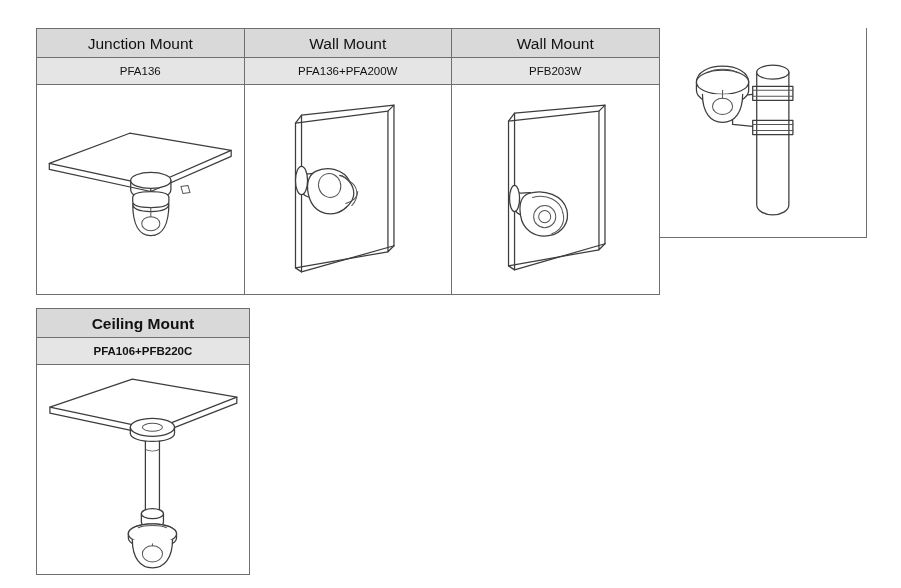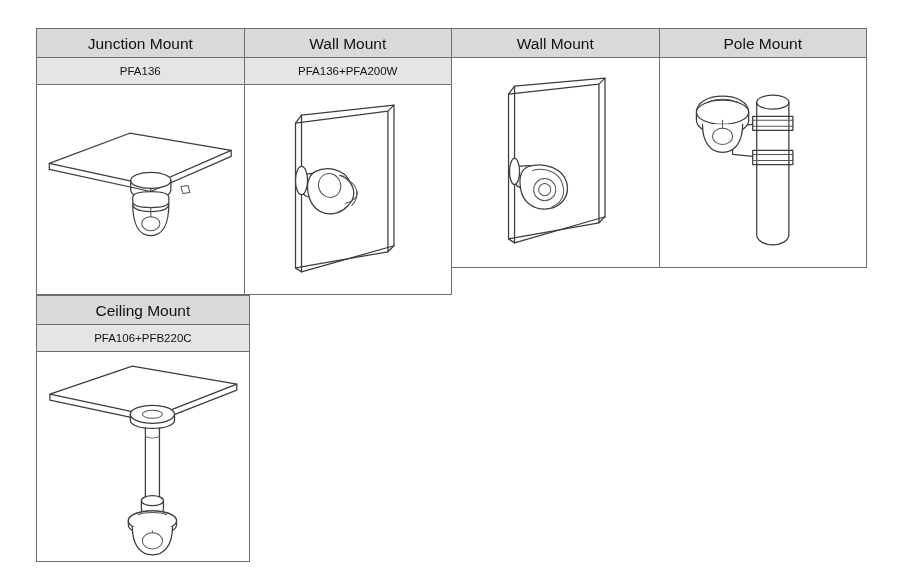--- a/index.html
+++ b/index.html
@@ -20,21 +20,22 @@
     left: 36px;
     top: 28px;
     width: 830px;
   }
   .row {
     display: flex;
     flex-direction: row;
     align-items: flex-start;
   }
   .row-two {
-    margin-top: 0px;
+    margin-top: 13px;
+    font-weight: bold;
   }
   .cell {
     width: 214px;
     box-sizing: border-box;
     margin-right: -1px;
   }
   .cell-spacer {
     width: 207px;
     box-sizing: border-box;
     margin-right: -1px;
@@ -130,20 +131,21 @@
           <path class="ln-thin" d="M96 90 L104 96"></path>
           <path class="ln-thin" d="M100 118 C106 116 112 112 112 106"></path>
 
           <path class="ln-thin" d="M104 96 C112 100 114 112 106 120"></path>
         </svg>
       </div>
     </div>
 
     <div class="cell">
       <div class="hdr">Wall Mount</div>
+      <div class="sub">PFB203W</div>
       <div class="art">
         <svg viewBox="0 0 205 208" xmlns="http://www.w3.org/2000/svg">
 
           <path class="ln" d="M62 28 L152 20 L152 158 L62 184 Z"></path>
           <path class="ln" d="M62 184 L56 180 L56 36 L62 28"></path>
           <path class="ln" d="M56 36 L146 26 L152 20"></path>
           <path class="ln" d="M146 26 L146 164 L152 158"></path>
           <path class="ln" d="M56 180 L146 164"></path>
 
           <path class="ln" d="M62 104 L62 122 C62 128 70 131 78 131 L78 107 C70 107 62 110 62 104 Z"></path>
@@ -152,21 +154,20 @@
           <path class="fillw" d="M76 108 C92 103 110 110 114 124 C117 136 110 148 96 150 C82 152 70 144 68 130 C66 118 68 111 76 108 Z"></path>
           <path class="ln-thin" d="M80 112 C94 108 108 115 110 127"></path>
           <ellipse class="ln-thin" cx="92" cy="131" rx="11" ry="11"></ellipse>
           <ellipse class="ln-thin" cx="92" cy="131" rx="6" ry="6"></ellipse>
           <path class="ln-thin" d="M110 127 C113 136 108 145 99 148"></path>
         </svg>
       </div>
     </div>
 
     <div class="cell">
-      <div class="hdr">Pole Mount</div>
       <div class="art">
         <svg viewBox="0 0 205 208" xmlns="http://www.w3.org/2000/svg">
 
           <path class="ln" d="M96 44 L96 176 C96 182 104 186 112 186 C120 186 128 182 128 176 L128 44"></path>
           <ellipse class="fillw" cx="112" cy="44" rx="16" ry="7"></ellipse>
 
           <path class="ln" d="M92 58 L132 58 L132 72 L92 72 Z"></path>
           <path class="ln-thin" d="M92 62 L132 62 M92 68 L132 68"></path>
 
           <path class="ln" d="M92 92 L132 92 L132 106 L92 106 Z"></path>

